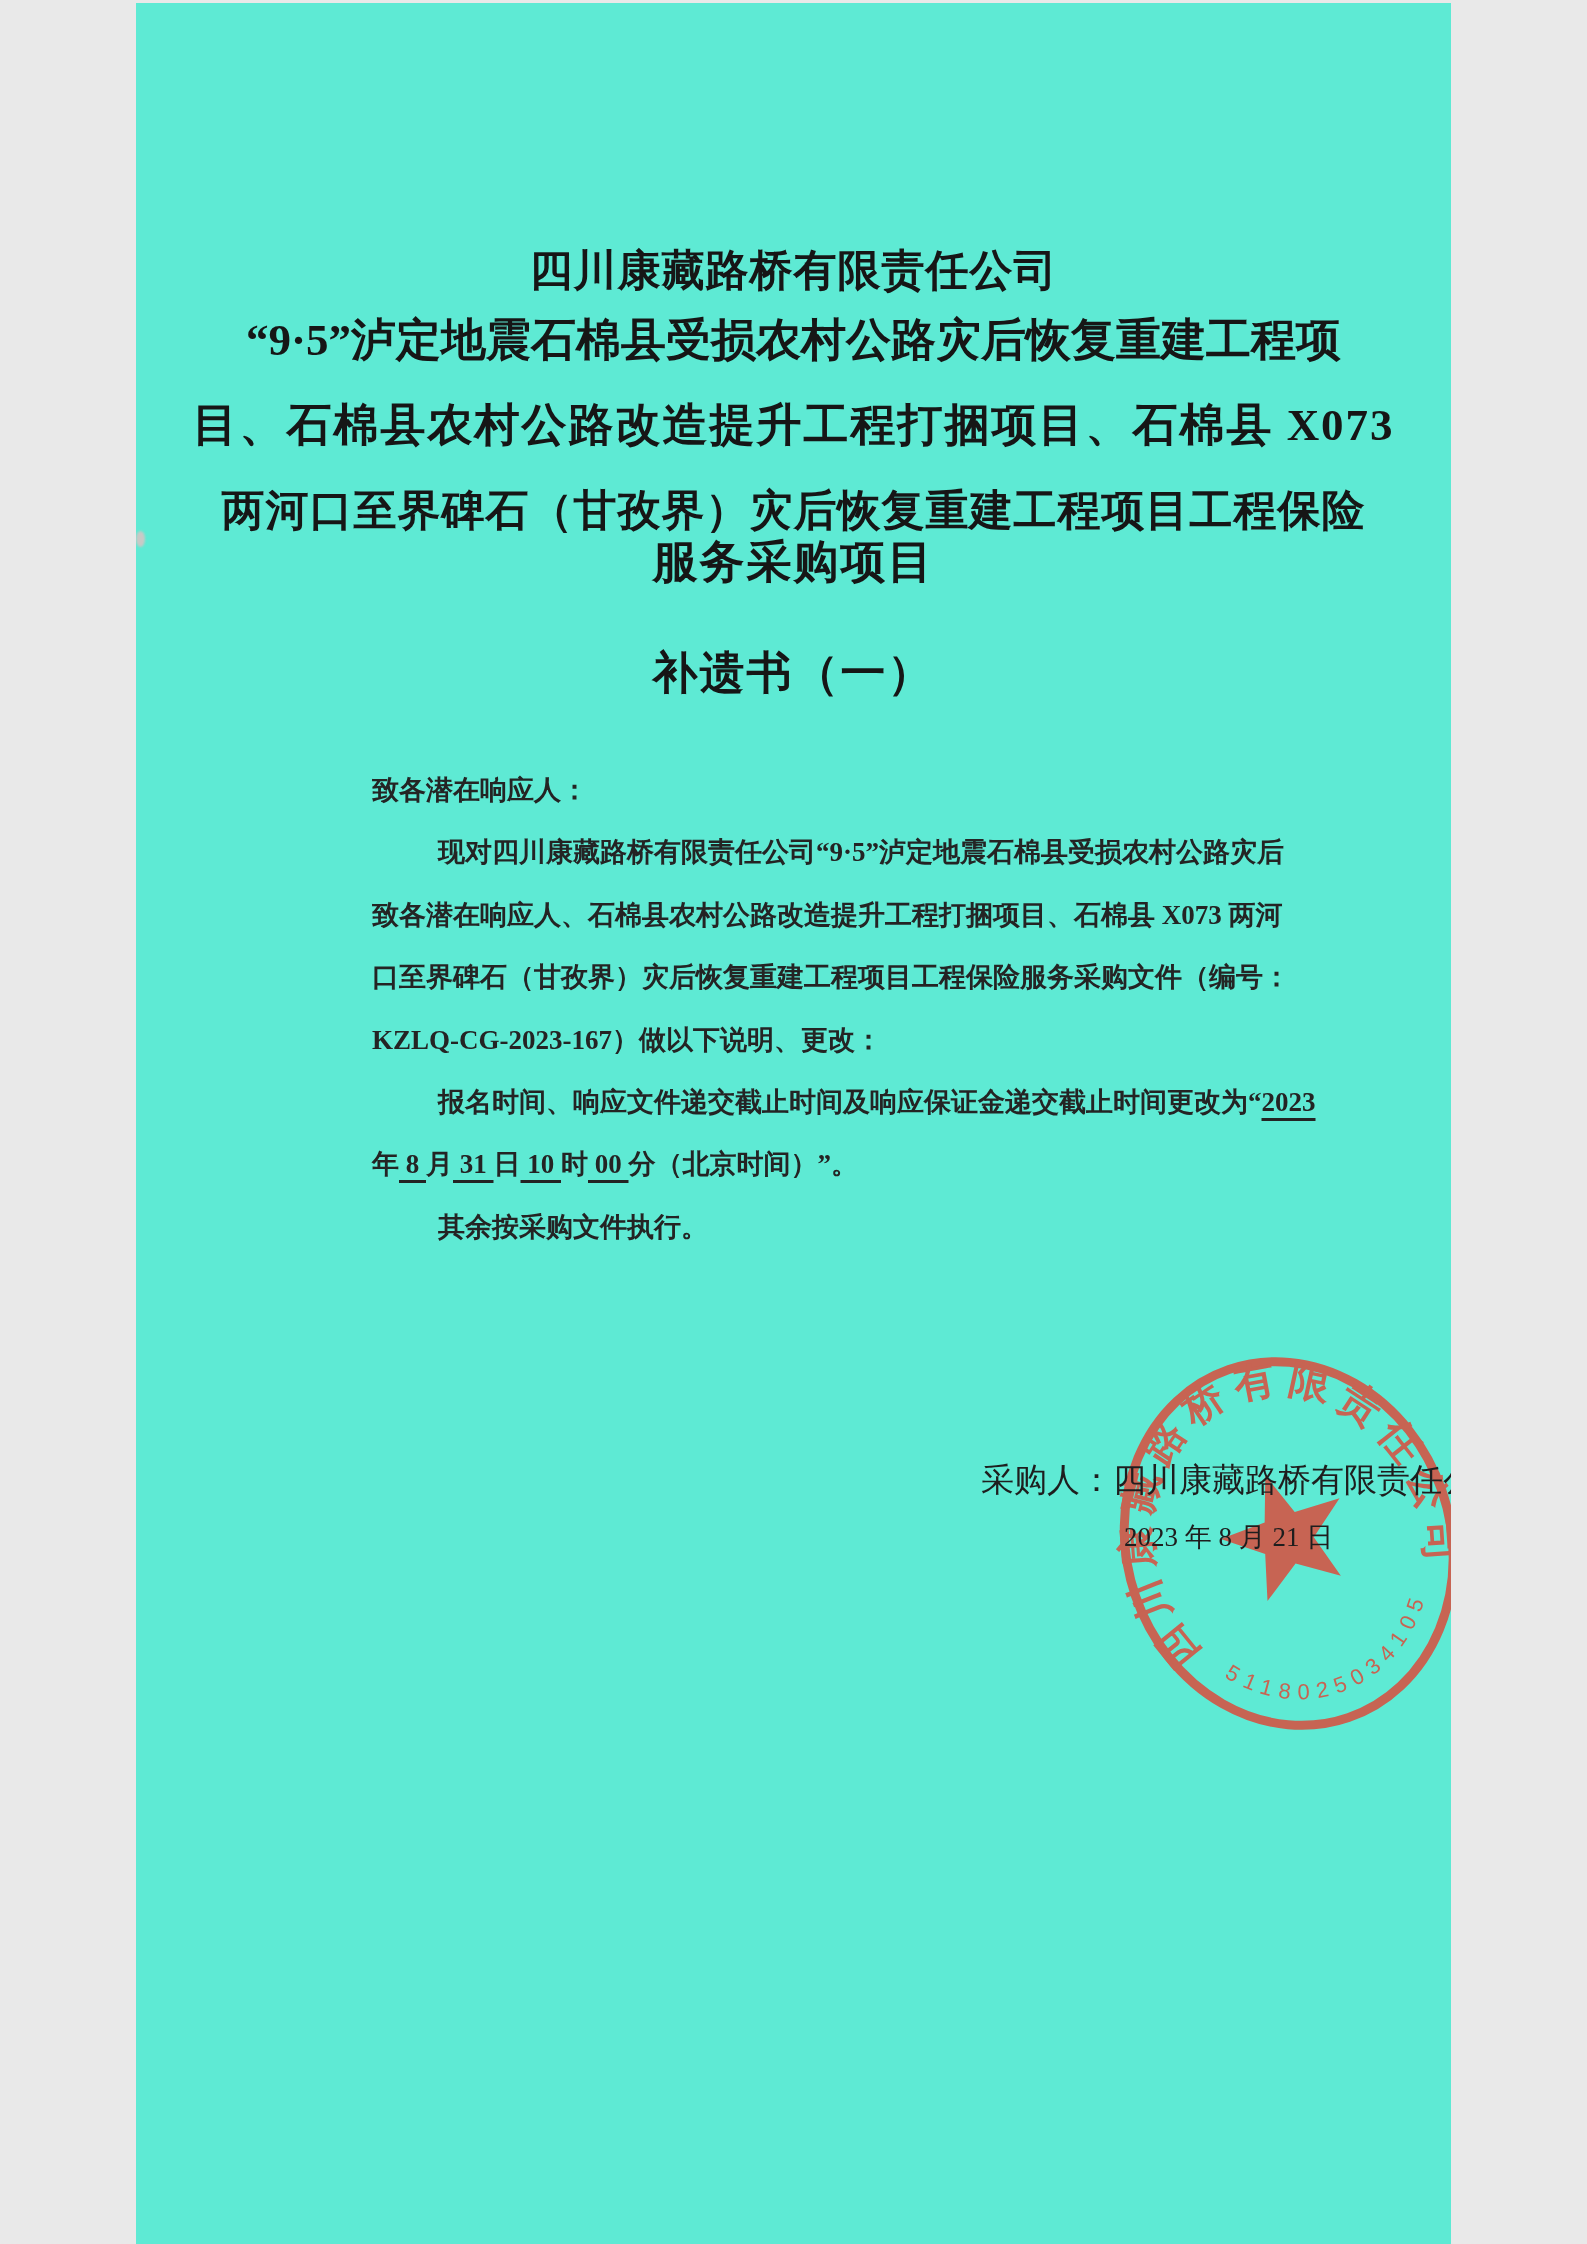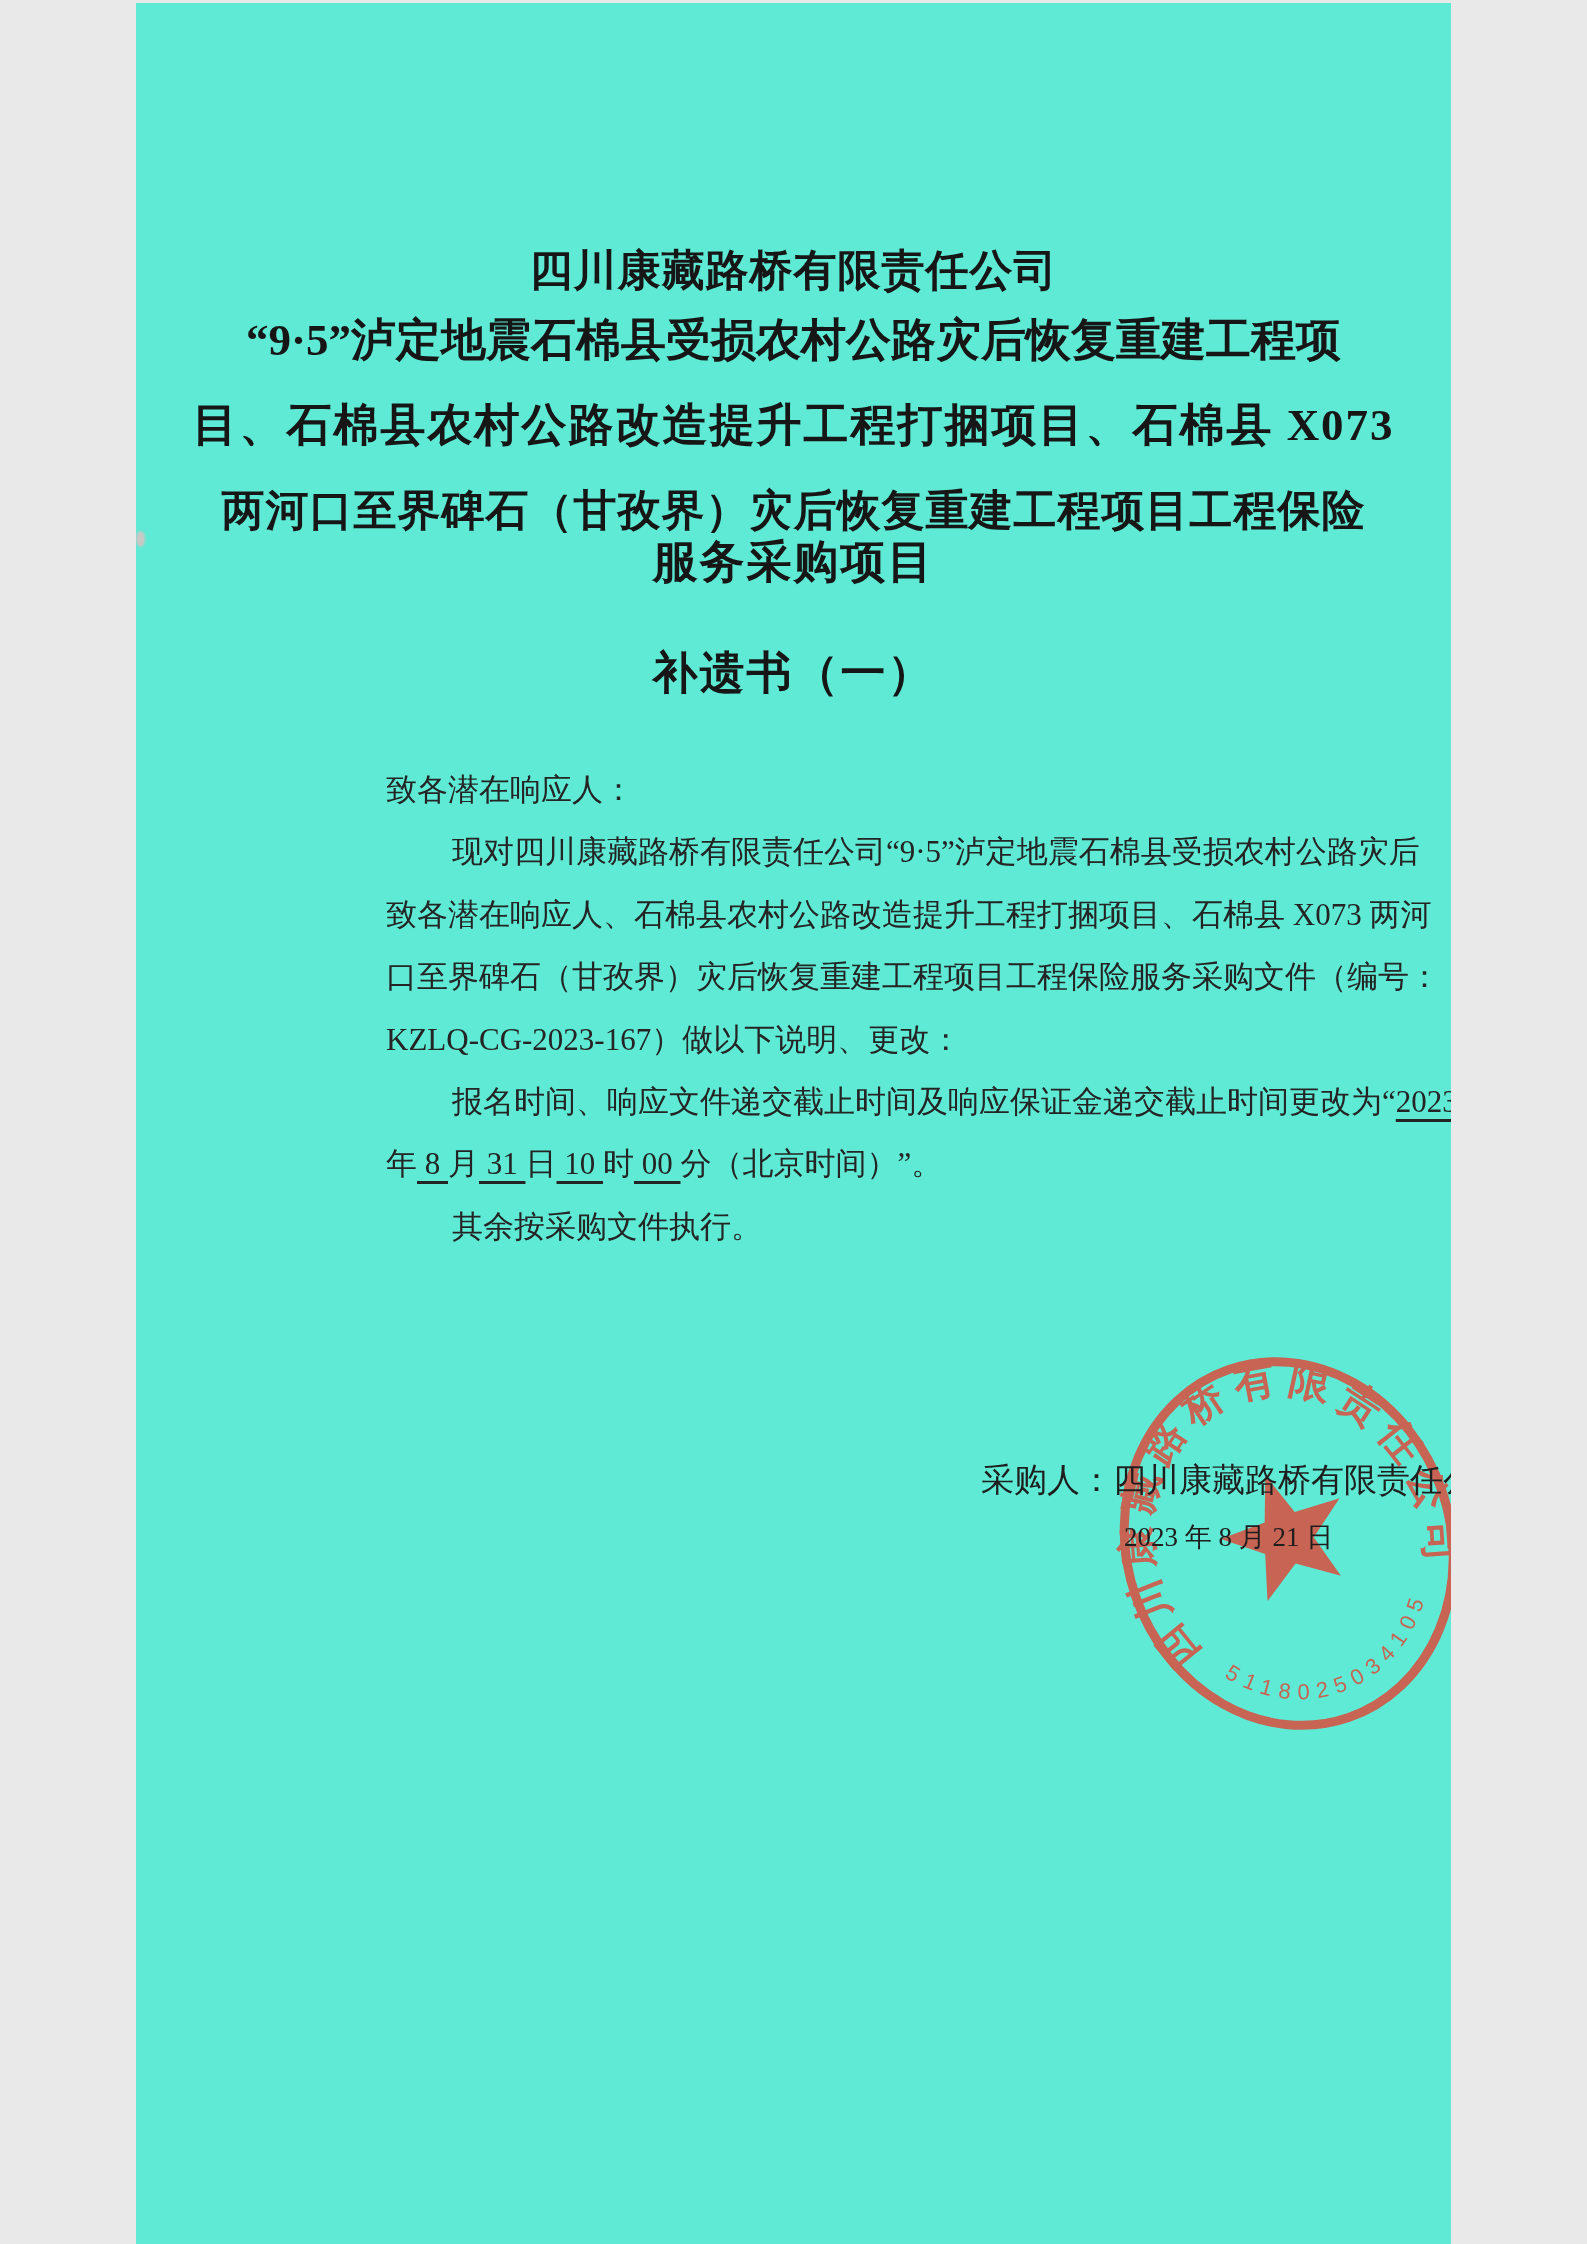--- a/index.html
+++ b/index.html
@@ -23,23 +23,24 @@
   }
   .t1{top:246px;font-size:43px;letter-spacing:1px;}
   .t2{top:315px;font-size:45px;}
   .t3{top:400px;font-size:45px;letter-spacing:2px;}
   .t4{top:486px;font-size:43px;letter-spacing:1px;}
   .t5{top:537px;font-size:45px;letter-spacing:2px;}
   .t6{top:648px;font-size:45px;letter-spacing:2px;}
   
   .body-block{
     position:absolute;
-    left:250px;top:756px;width:1130px;
-    font-size:31px;
+    left:236px;top:756px;width:1130px;
+    font-size:27px;
     color:#242424;
+    font-weight:bold;
   }
   .line{
     height:62.4px;
     line-height:62.4px;
     white-space:pre;
   }
   .indent{padding-left:66px;}
   .u{
     text-decoration:underline;
     text-decoration-thickness:2.5px;

